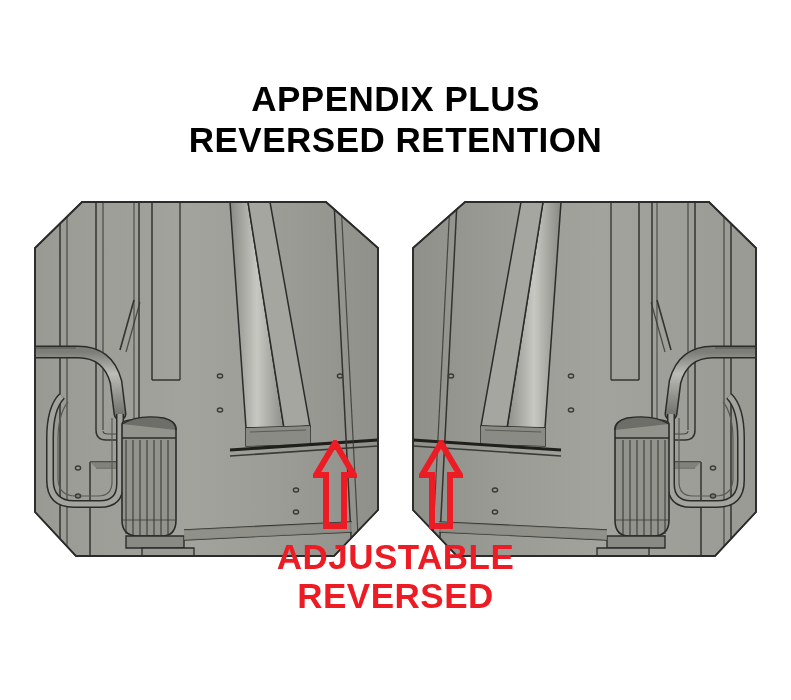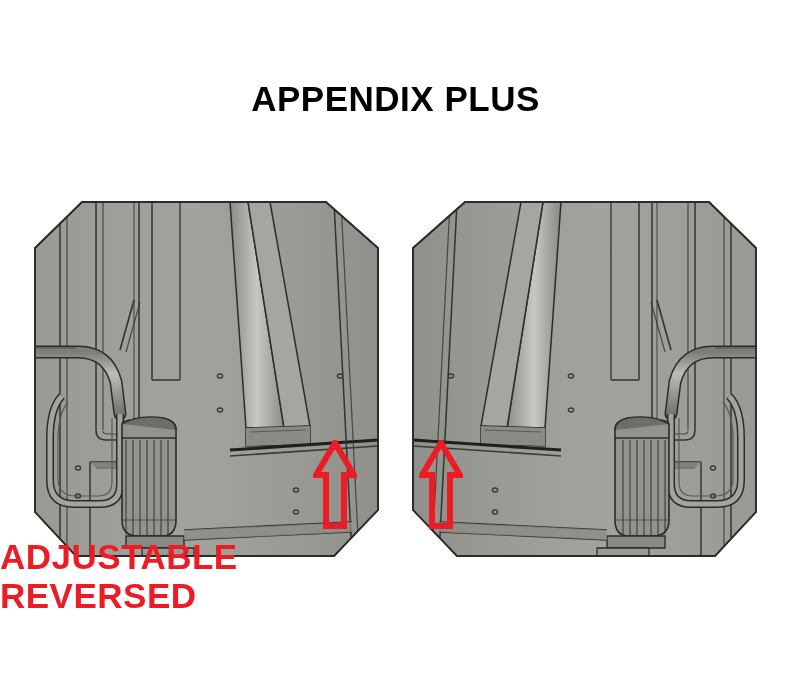--- a/index.html
+++ b/index.html
@@ -64,40 +64,42 @@
   .arrow svg { display: block; width: 100%; height: 100%; }
   .arrow.arrow-left  { left: 313px; top: 440px; }
   .arrow.arrow-right { left: 419px; top: 440px; }
 
   
   .caption-block {
     position: absolute;
     left: 0;
     top: 537px;
     width: 791px;
+    text-align: center;
     line-height: 1.12;
     pointer-events: none;
   }
   .caption-line {
     display: block;
     font-family: "Liberation Sans", sans-serif;
     font-weight: bold;
     font-size: 35px;
     letter-spacing: 0.5px;
     color: #ed1c24;
     white-space: nowrap;
   }
 </style>
 </head>
 <body>
 
 <div id="canvas">
 
   <div class="title-block">
     <span class="title-line">APPENDIX PLUS</span>
+    <span class="title-line">REVERSED RETENTION</span>
   </div>
 
   <div class="cad-stage">
 
     <div class="cad-panel left">
       <svg viewBox="0 0 345 400" xmlns="http://www.w3.org/2000/svg">
         <defs>
           <linearGradient id="faceGradL" x1="0" y1="0" x2="1" y2="0">
             <stop offset="0%" stop-color="#9a9a94"></stop>
             <stop offset="45%" stop-color="#a3a39d"></stop>

